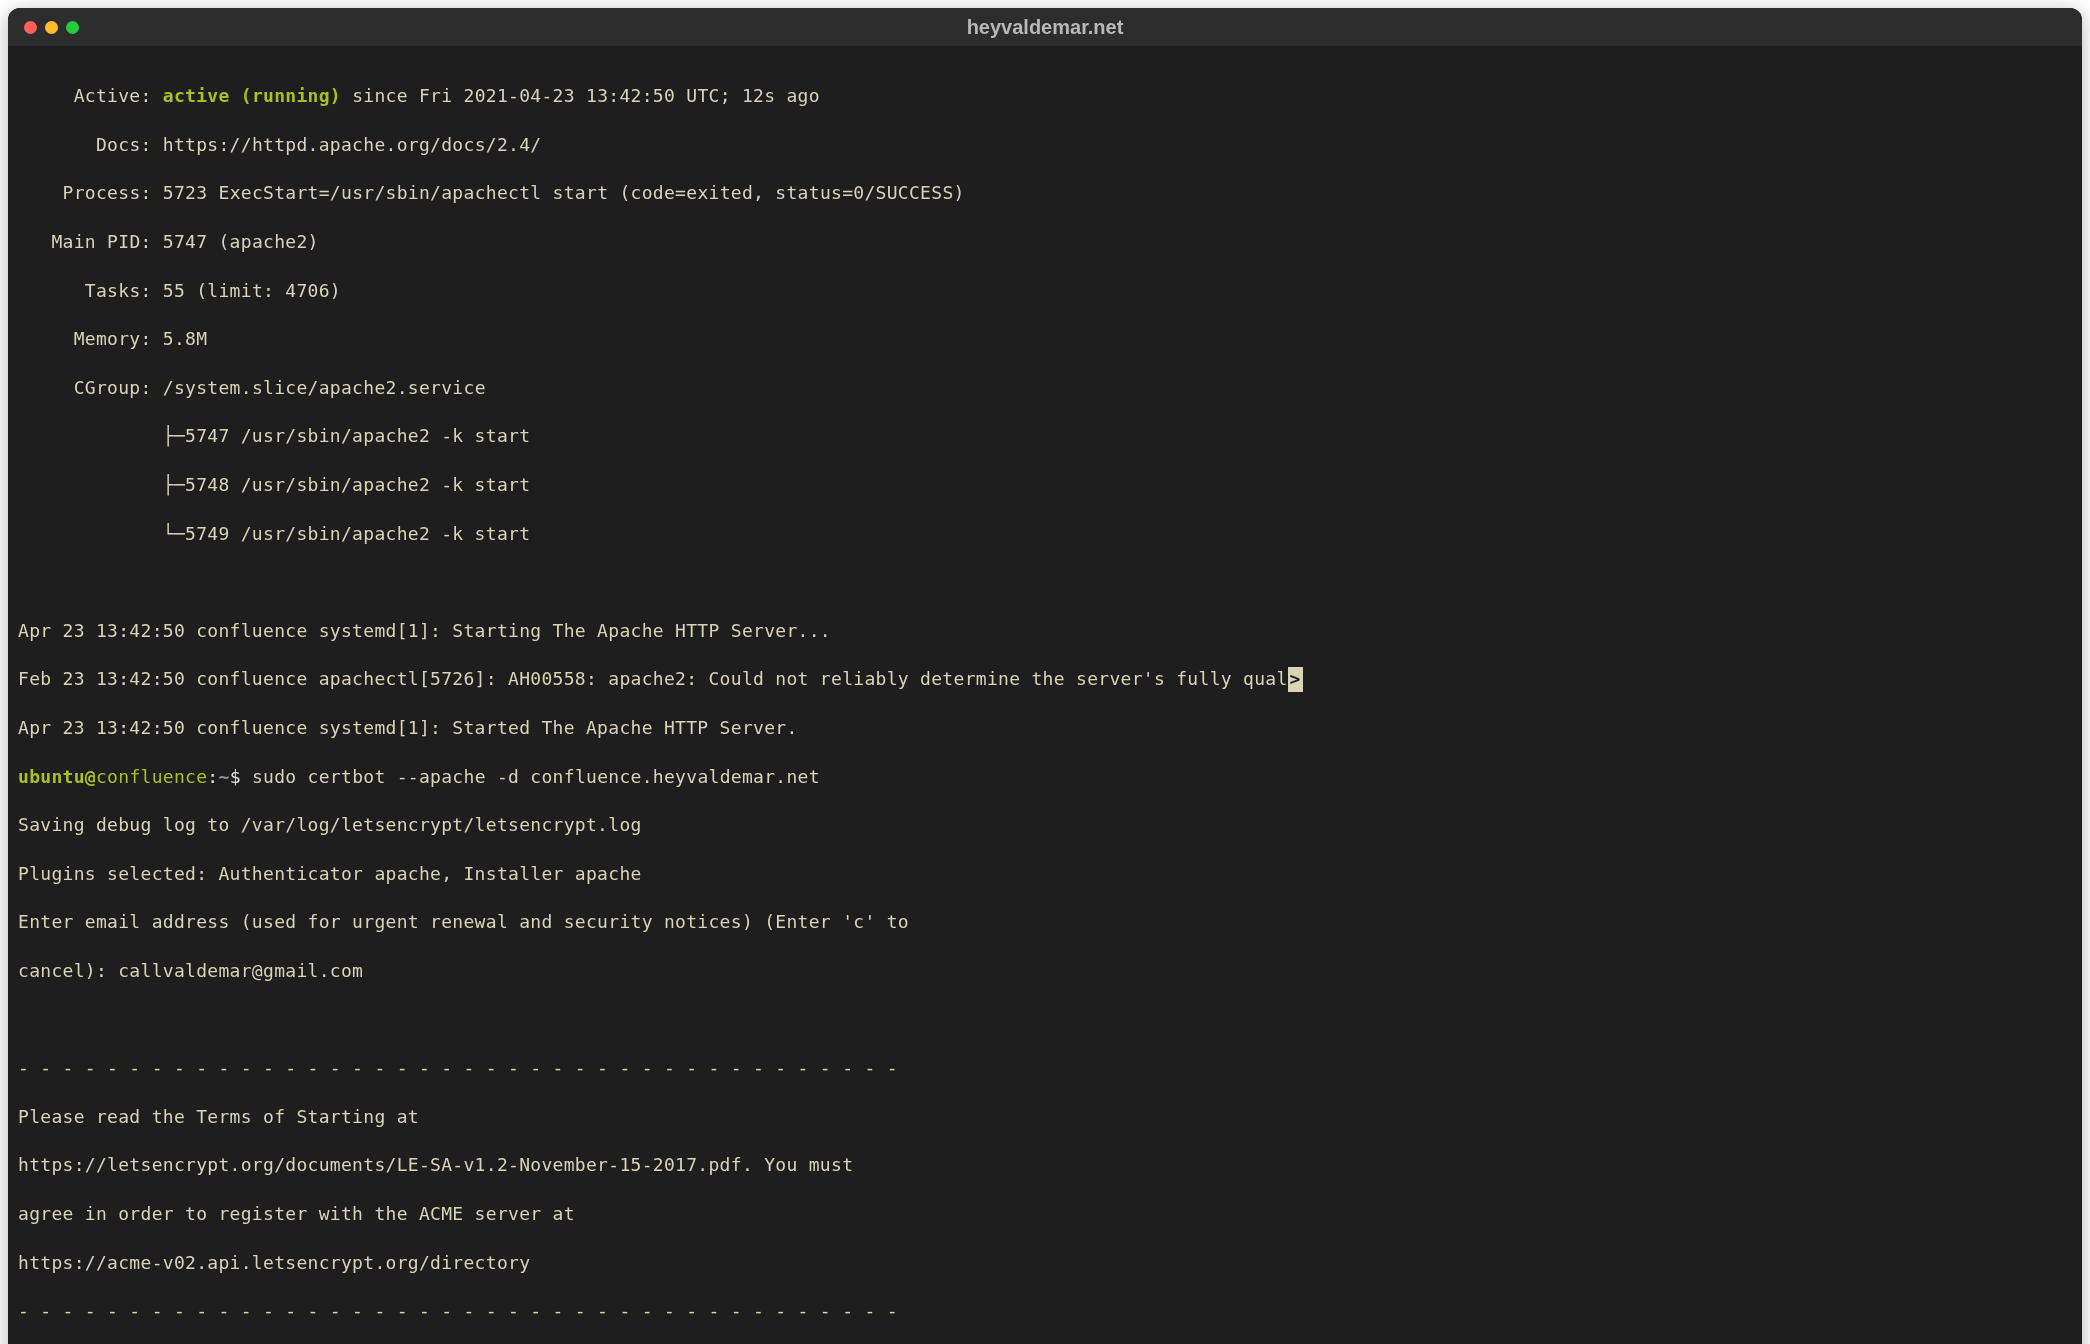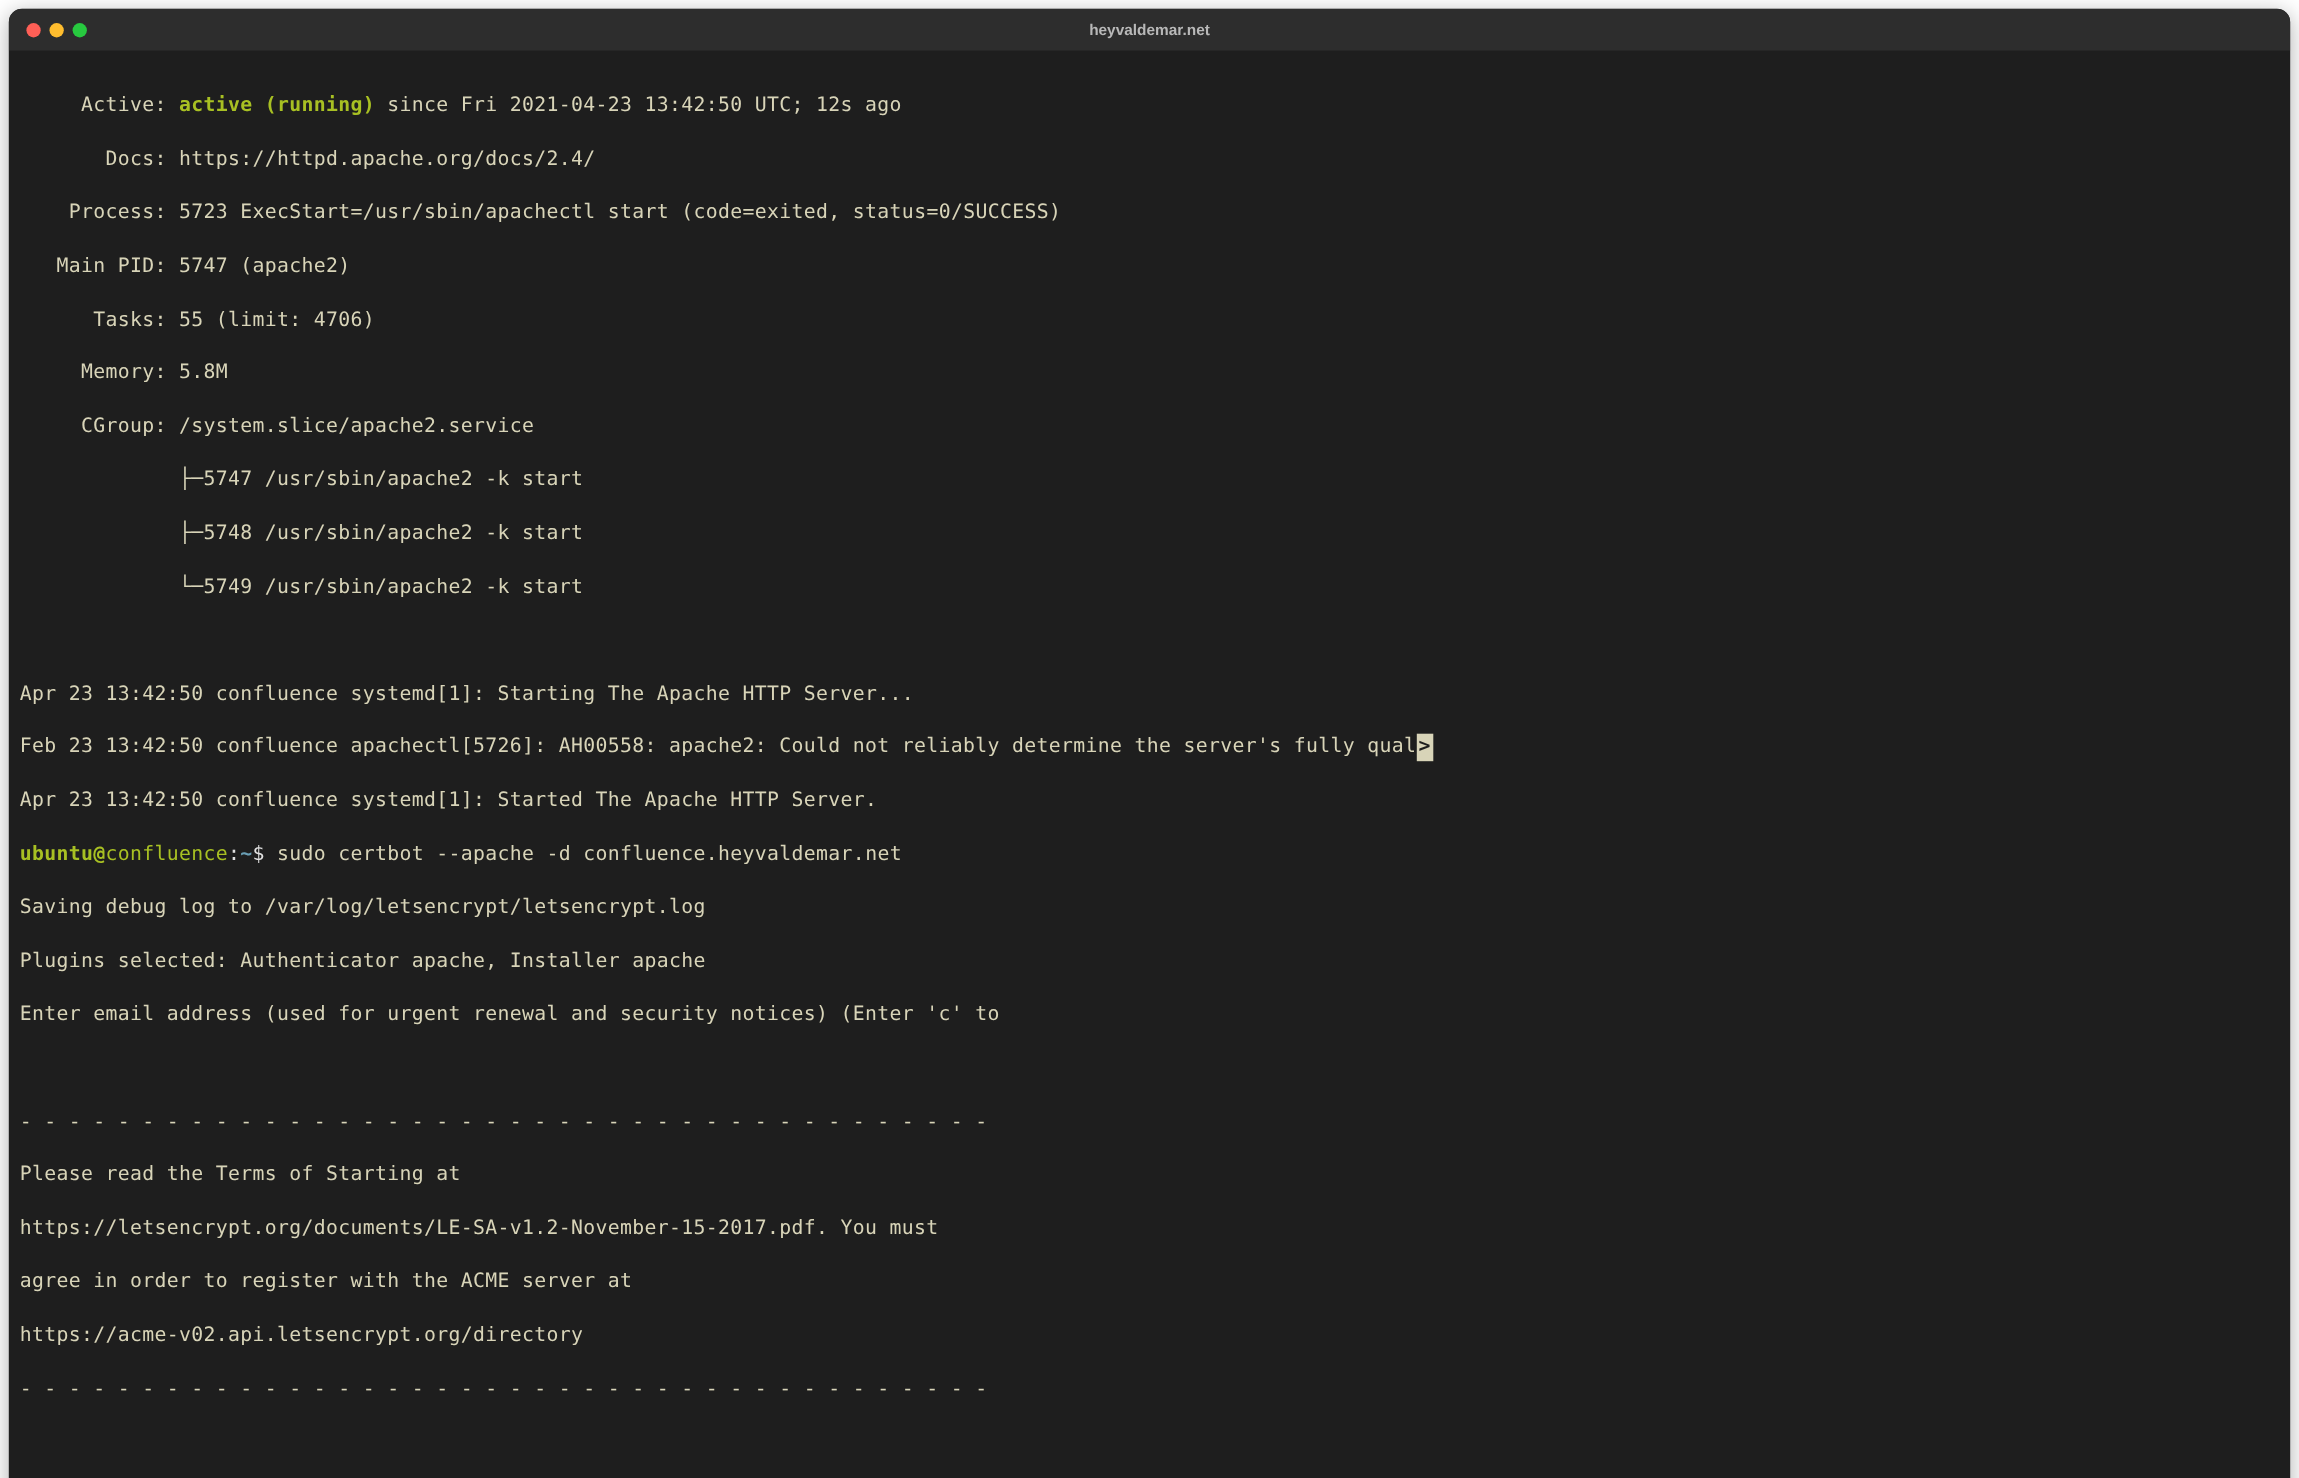--- a/index.html
+++ b/index.html
@@ -33,21 +33,21 @@
       border-radius: 50%;
     }
     .red { background: #ff5f56; }
     .yellow { background: #ffbd2e; }
     .green { background: #27c93f; }
     .window-title {
       position: absolute;
       left: 50%;
       transform: translateX(-50%);
       color: #b8b8b8;
-      font-size: 14px;
+      font-size: 20px;
       font-weight: 600;
       font-family: -apple-system, BlinkMacSystemFont, 'Segoe UI', sans-serif;
     }
     .terminal-body {
       padding: 14px 10px;
       font-size: 18px;
       line-height: 1.35;
       color: #d8d4b8;
       white-space: pre;
       overflow-x: hidden;
@@ -94,20 +94,21 @@
 <span class="line">             ├─5748 /usr/sbin/apache2 -k start</span>
 <span class="line">             └─5749 /usr/sbin/apache2 -k start</span>
 <span class="line"> </span>
 <span class="line">Apr 23 13:42:50 confluence systemd[1]: Starting The Apache HTTP Server...</span>
 <span class="line"><span>Feb 23 13:42:50 confluence apachectl[5726]: AH00558: apache2: Could not reliably determine the server's fully qual</span><span class="scroll-indicator">&gt;</span></span>
 <span class="line">Apr 23 13:42:50 confluence systemd[1]: Started The Apache HTTP Server.</span>
 <span class="line"><span class="prompt-user">ubuntu</span><span class="prompt-user">@</span><span class="prompt-host">confluence</span><span class="prompt-sep">:</span><span class="prompt-tilde">~</span><span class="prompt-sep">$ </span><span class="cmd">sudo certbot --apache -d confluence.heyvaldemar.net</span></span>
 <span class="line">Saving debug log to /var/log/letsencrypt/letsencrypt.log</span>
 <span class="line">Plugins selected: Authenticator apache, Installer apache</span>
 <span class="line">Enter email address (used for urgent renewal and security notices) (Enter 'c' to</span>
+<span class="line">cancel): callvaldemar@gmail.com</span>
 <span class="line"> </span>
 <span class="line">- - - - - - - - - - - - - - - - - - - - - - - - - - - - - - - - - - - - - - - -</span>
 <span class="line">Please read the Terms of Starting at</span>
 <span class="line">https://letsencrypt.org/documents/LE-SA-v1.2-November-15-2017.pdf. You must</span>
 <span class="line">agree in order to register with the ACME server at</span>
 <span class="line">https://acme-v02.api.letsencrypt.org/directory</span>
 <span class="line">- - - - - - - - - - - - - - - - - - - - - - - - - - - - - - - - - - - - - - - -</span>
 
 
 

